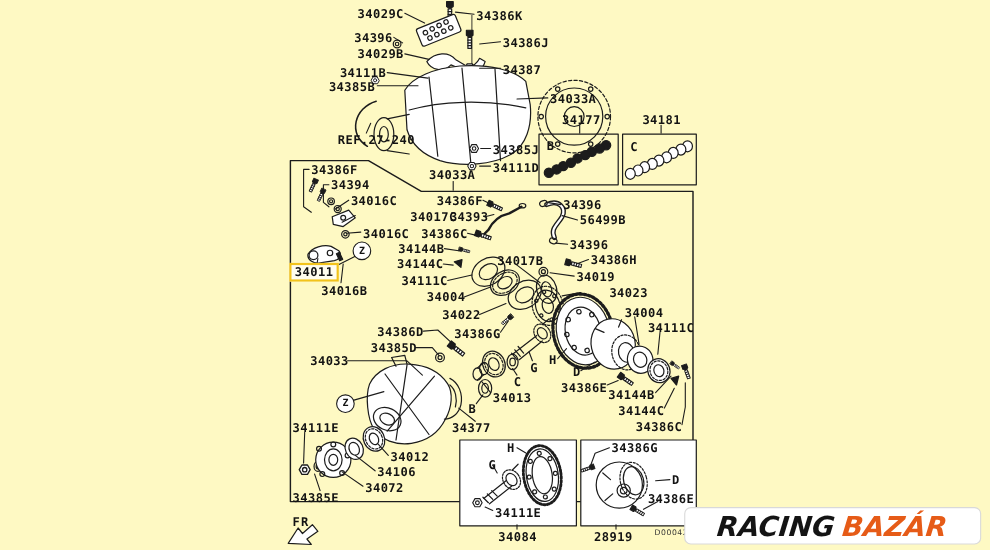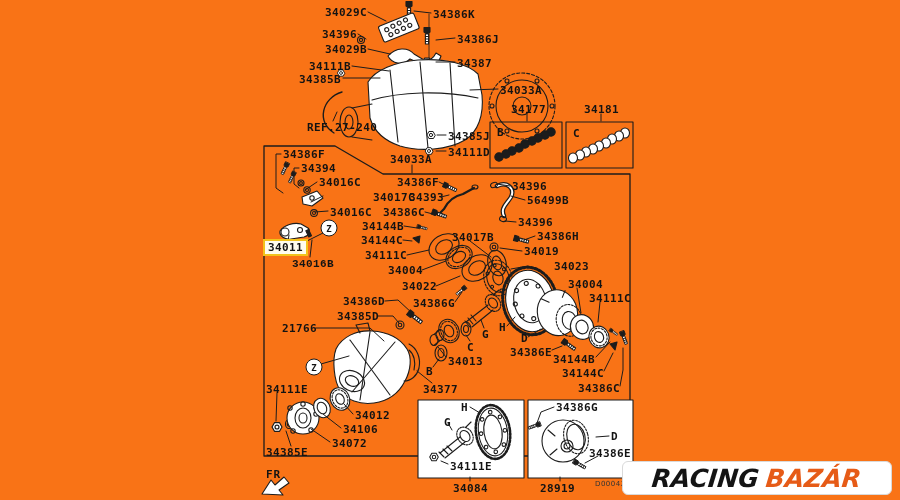--- a/index.html
+++ b/index.html
@@ -1,16 +1,16 @@
 <!DOCTYPE html>
 <html style="--hl-border: #F2C31B; --hl-fill: #FFFDEE; --logo-c1: #141414; --logo-c2: #E65B17; --logo-bg: #ffffff; --logo-border: #d9d9d9;"><head>
 <meta charset="utf-8">
 <style>
   html,body{margin:0;padding:0;background:#fff;}
-  .stage{position:relative;width:900px;height:500px;background:#f97316;overflow:hidden;
+  .stage{position:relative;width:900px;height:500px;background:#fef9c3;overflow:hidden;
          font-family:"DejaVu Sans Mono", monospace;}
   .stage svg{position:absolute;left:0;top:0;}
   #labels-layer{position:absolute;left:0;top:0;width:900px;height:500px;}
   .plabel{position:absolute;font:bold 11px "DejaVu Sans Mono",monospace;color:#131313;
           letter-spacing:.4px;white-space:nowrap;line-height:11px;}
   .plabel.hl{border:2px solid var(--hl-border,#F2C31B);background:var(--hl-fill,#FFFDEE);
              padding:1px 3px;margin-left:-5px;margin-top:-3px;}
   .lmark{position:absolute;font:bold 11px "DejaVu Sans Mono",monospace;color:#131313;line-height:11px;}
   .zmark{position:absolute;width:15px;height:15px;border:1.3px solid #1c1c1c;border-radius:50%;
          transform:translate(-50%,-50%);display:flex;align-items:center;justify-content:center;
@@ -420,48 +420,48 @@
       <div class="plabel" style="left: 307px; top: 122px;">REF.27-240</div>
       <div class="plabel" style="left: 448px; top: 131px;">34385J</div>
       <div class="plabel" style="left: 448px; top: 147px;">34111D</div>
       <div class="plabel" style="left: 390px; top: 154px;">34033A</div>
       <div class="plabel" style="left: 283px; top: 149px;">34386F</div>
       <div class="plabel" style="left: 301px; top: 163px;">34394</div>
       <div class="plabel" style="left: 319px; top: 177px;">34016C</div>
       <div class="plabel" style="left: 325px; top: 192px; margin-left: 48px;">34017C</div>
       <div class="plabel" style="left: 330px; top: 207px;">34016C</div>
       <div class="plabel hl" style="left: 268px; top: 242px;">34011</div>
-      <div class="plabel" style="left: 292px; top: 259px; font-family: Liberation Mono, monospace;">34016B</div>
+      <div class="plabel" style="left: 292px; top: 259px;">34016B</div>
       <div class="plabel" style="left: 397px; top: 177px;">34386F</div>
       <div class="plabel" style="left: 409px; top: 192px;">34393</div>
       <div class="plabel" style="left: 383px; top: 207px;">34386C</div>
       <div class="plabel" style="left: 362px; top: 221px;">34144B</div>
       <div class="plabel" style="left: 361px; top: 235px;">34144C</div>
       <div class="plabel" style="left: 365px; top: 250px;">34111C</div>
       <div class="plabel" style="left: 388px; top: 265px;">34004</div>
       <div class="plabel" style="left: 402px; top: 281px;">34022</div>
       <div class="plabel" style="left: 452px; top: 232px;">34017B</div>
       <div class="plabel" style="left: 512px; top: 181px;">34396</div>
       <div class="plabel" style="left: 527px; top: 195px;">56499B</div>
       <div class="plabel" style="left: 518px; top: 217px;">34396</div>
       <div class="plabel" style="left: 537px; top: 231px;">34386H</div>
       <div class="plabel" style="left: 524px; top: 246px;">34019</div>
       <div class="plabel" style="left: 554px; top: 261px;">34023</div>
       <div class="plabel" style="left: 568px; top: 279px;">34004</div>
       <div class="plabel" style="left: 589px; top: 293px;">34111C</div>
       <div class="plabel" style="left: 343px; top: 296px;">34386D</div>
       <div class="plabel" style="left: 337px; top: 311px;">34385D</div>
-      <div class="plabel" style="left: 282px; top: 323px;">21766</div>
+      <div class="plabel" style="left: 282px; top: 323px;">34033</div>
       <div class="plabel" style="left: 413px; top: 298px;">34386G</div>
       <div class="plabel" style="left: 510px; top: 347px;">34386E</div>
       <div class="plabel" style="left: 553px; top: 354px;">34144B</div>
       <div class="plabel" style="left: 562px; top: 368px;">34144C</div>
       <div class="plabel" style="left: 578px; top: 383px;">34386C</div>
       <div class="plabel" style="left: 448px; top: 356px;">34013</div>
-      <div class="plabel" style="left: 423px; top: 384px; text-align: right;">34377</div>
+      <div class="plabel" style="left: 411px; top: 384px; text-align: right;">34377</div>
       <div class="plabel" style="left: 266px; top: 384px;">34111E</div>
       <div class="plabel" style="left: 355px; top: 410px;">34012</div>
       <div class="plabel" style="left: 343px; top: 424px;">34106</div>
       <div class="plabel" style="left: 332px; top: 438px;">34072</div>
       <div class="plabel" style="left: 266px; top: 447px;">34385E</div>
       <div class="plabel" style="left: 450px; top: 461px;">34111E</div>
       <div class="plabel" style="left: 453px; top: 483px; text-align: right;">34084</div>
       <div class="plabel" style="left: 556px; top: 402px;">34386G</div>
       <div class="plabel" style="left: 589px; top: 448px;">34386E</div>
       <div class="plabel" style="left: 540px; top: 483px;">28919</div>

